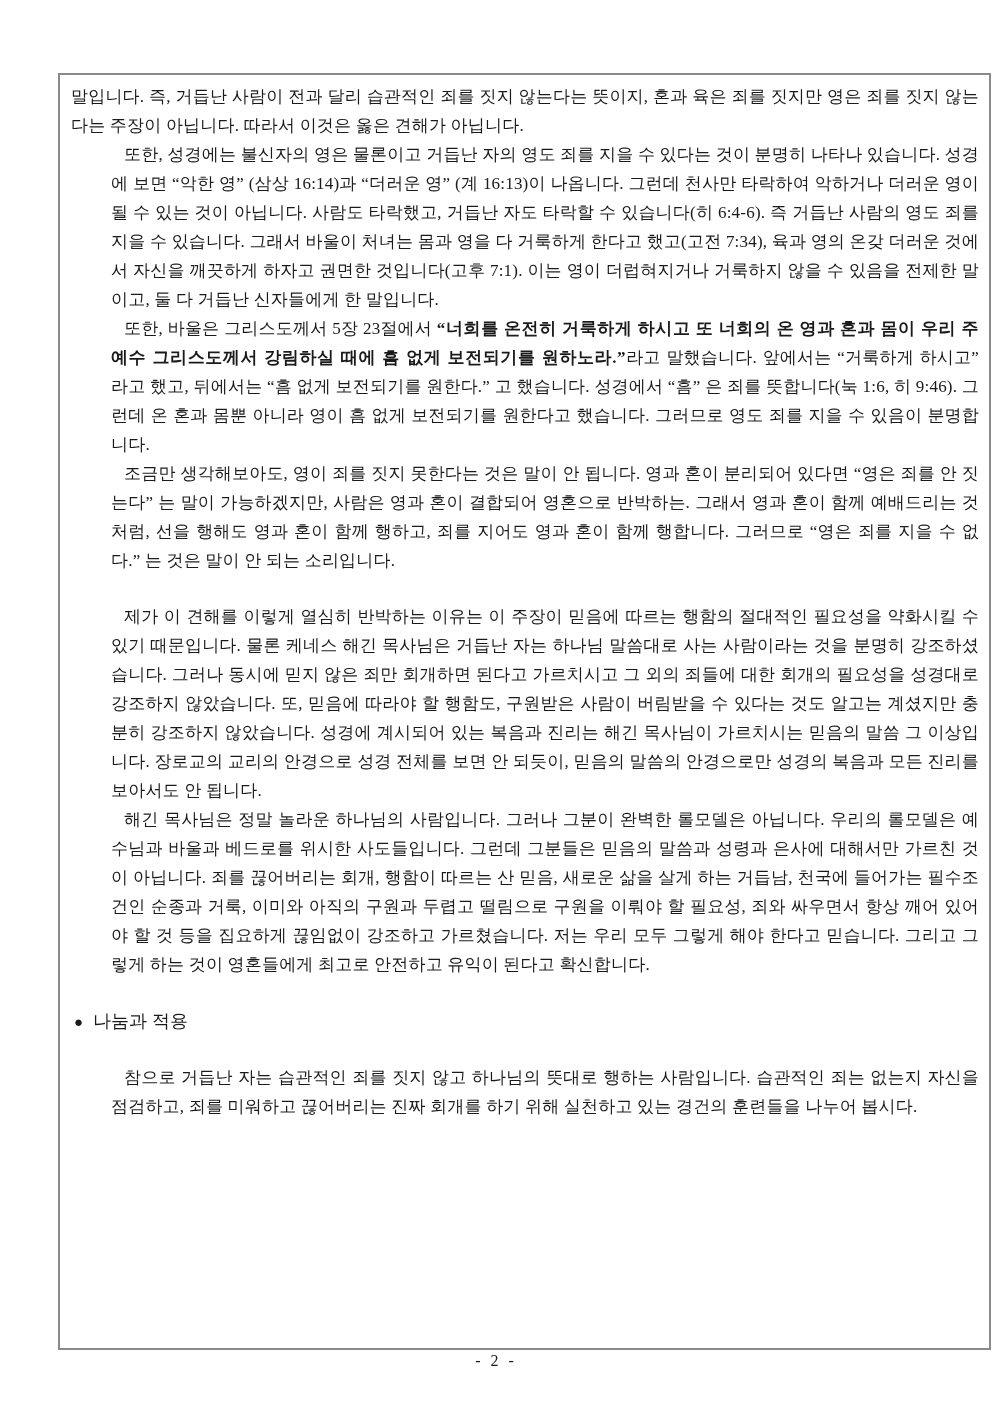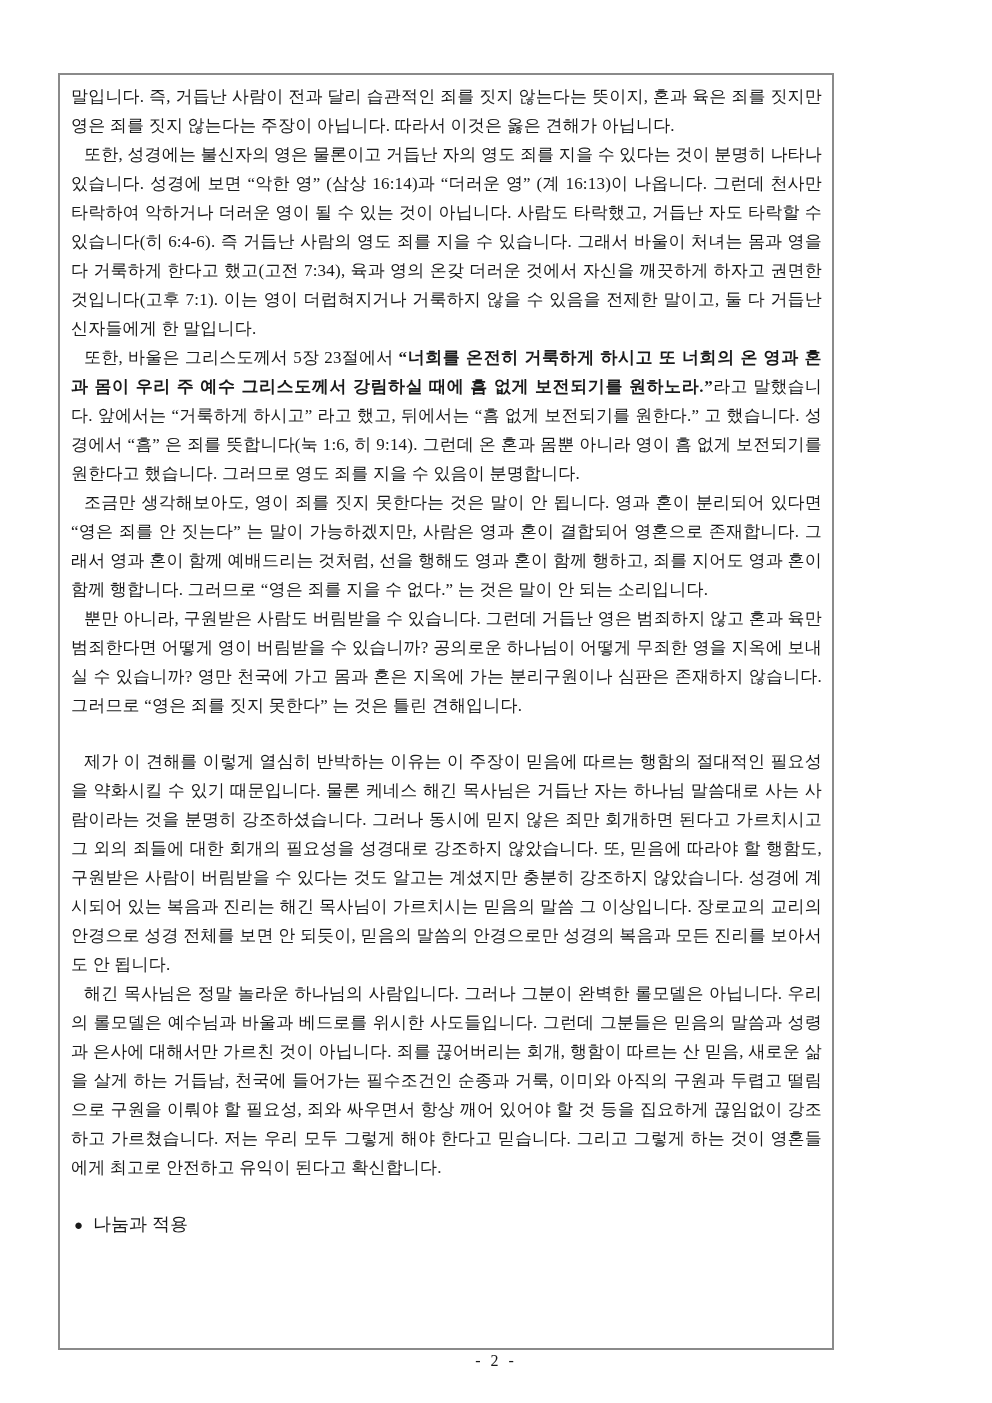--- a/index.html
+++ b/index.html
@@ -11,36 +11,36 @@
     width: 992px;
     height: 1403px;
     position: relative;
     font-family: "Liberation Serif", "DejaVu Serif", serif;
     color: #1a1a1a;
   }
   .doc-border {
     position: absolute;
     left: 58px;
     top: 73px;
-    width: 776px;
+    width: 933px;
     height: 1277px;
     border: 2px solid #8a8a8a;
     box-sizing: border-box;
     padding: 7px 10px 0 11px;
     overflow: hidden;
     background: #ffffff;
   }
   p.para {
     margin: 0;
     font-size: 17px;
     line-height: 29px;
     text-align: justify;
     letter-spacing: 0.2px;
   }
-  p.para.indent { text-indent: 13px; }
+  p.para.indent { text-indent: 13px; margin-left: 40px; }
   p.para.gap { margin-top: 27px; }
   .seg-bold {
     font-weight: 700;
     letter-spacing: 0.6px;
   }
   .seg-sans {
     font-family: "Liberation Sans", "DejaVu Sans", sans-serif;
     font-size: 16px;
   }
   .heading {
@@ -68,25 +68,25 @@
     color: #1a1a1a;
   }
 </style>
 </head>
 <body>
 
 <div class="doc-border">
   <div id="doc-body">
       <p class="para"><span>말입니다. 즉, 거듭난 사람이 전과 달리 습관적인 죄를 짓지 않는다는 뜻이지, 혼과 육은 죄를 짓지만 영은 죄를 짓지 않는다는 주장이 아닙니다. 따라서 이것은 옳은 견해가 아닙니다.</span></p>
       <p class="para indent"><span>또한, 성경에는 불신자의 영은 물론이고 거듭난 자의 영도 죄를 지을 수 있다는 것이 분명히 나타나 있습니다. 성경에 보면 “악한 영” (삼상 16:14)과 “더러운 영” (계 16:13)이 나옵니다. 그런데 천사만 타락하여 악하거나 더러운 영이 될 수 있는 것이 아닙니다. 사람도 타락했고, 거듭난 자도 타락할 수 있습니다(히 6:4-6). 즉 거듭난 사람의 영도 죄를 지을 수 있습니다. 그래서 바울이 처녀는 몸과 영을 다 거룩하게 한다고 했고(고전 7:34), 육과 영의 온갖 더러운 것에서 자신을 깨끗하게 하자고 권면한 것입니다(고후 7:1). 이는 영이 더럽혀지거나 거룩하지 않을 수 있음을 전제한 말이고, 둘 다 거듭난 신자들에게 한 말입니다.</span></p>
-      <p class="para indent"><span>또한, 바울은 그리스도께서 5장 23절에서 </span><span class="seg-bold">“너희를 온전히 거룩하게 하시고 또 너희의 온 영과 혼과 몸이 우리 주 예수 그리스도께서 강림하실 때에 흠 없게 보전되기를 원하노라.”</span><span>라고 말했습니다. 앞에서는 “거룩하게 하시고” 라고 했고, 뒤에서는 “흠 없게 보전되기를 원한다.” 고 했습니다. 성경에서 “흠” 은 죄를 뜻합니다(눅 1:6, 히 9:14). 그런데 온 혼과 몸뿐 아니라 영이 흠 없게 보전되기를 원한다고 했습니다. 그러므로 영도 죄를 지을 수 있음이 분명합니다.</span></p>
-      <p class="para indent"><span>조금만 생각해보아도, 영이 죄를 짓지 못한다는 것은 말이 안 됩니다. 영과 혼이 분리되어 있다면 “영은 죄를 안 짓는다” 는 말이 가능하겠지만, 사람은 영과 혼이 결합되어 영혼으로 존재합니다. 그래서 영과 혼이 함께 예배드리는 것처럼, 선을 행해도 영과 혼이 함께 행하고, 죄를 지어도 영과 혼이 함께 행합니다. 그러므로 “영은 죄를 지을 수 없다.” 는 것은 말이 안 되는 소리입니다.</span></p>
-      <p class="para indent"><span>뿐만 아니라, 구원받은 사람도 버림받을 수 있습니다. 그런데 거듭난 영은 범죄하지 않고 혼과 육만 범죄한다면 어떻게 영이 버림받을 수 있습니까? 공의로운 하나님이 어떻게 무죄한 영을 지옥에 보내실 수 있습니까? 영만 천국에 가고 몸과 혼은 지옥에 가는 분리구원이나 심판은 존재하지 않습니다. 그러므로 “영은 죄를 짓지 못한다” 는 것은 틀린 견해입니다.</span></p>
+      <p class="para indent"><span>또한, 바울은 그리스도께서 5장 23절에서 </span><span class="seg-bold">“너희를 온전히 거룩하게 하시고 또 너희의 온 영과 혼과 몸이 우리 주 예수 그리스도께서 강림하실 때에 흠 없게 보전되기를 원하노라.”</span><span>라고 말했습니다. 앞에서는 “거룩하게 하시고” 라고 했고, 뒤에서는 “흠 없게 보전되기를 원한다.” 고 했습니다. 성경에서 “흠” 은 죄를 뜻합니다(눅 1:6, 히 9:46). 그런데 온 혼과 몸뿐 아니라 영이 흠 없게 보전되기를 원한다고 했습니다. 그러므로 영도 죄를 지을 수 있음이 분명합니다.</span></p>
+      <p class="para indent"><span>조금만 생각해보아도, 영이 죄를 짓지 못한다는 것은 말이 안 됩니다. 영과 혼이 분리되어 있다면 “영은 죄를 안 짓는다” 는 말이 가능하겠지만, 사람은 영과 혼이 결합되어 영혼으로 반박하는. 그래서 영과 혼이 함께 예배드리는 것처럼, 선을 행해도 영과 혼이 함께 행하고, 죄를 지어도 영과 혼이 함께 행합니다. 그러므로 “영은 죄를 지을 수 없다.” 는 것은 말이 안 되는 소리입니다.</span></p>
       <p class="para indent gap"><span>제가 이 견해를 이렇게 열심히 반박하는 이유는 이 주장이 믿음에 따르는 행함의 절대적인 필요성을 약화시킬 수 있기 때문입니다. 물론 케네스 해긴 목사님은 거듭난 자는 하나님 말씀대로 사는 사람이라는 것을 분명히 강조하셨습니다. 그러나 동시에 믿지 않은 죄만 회개하면 된다고 가르치시고 그 외의 죄들에 대한 회개의 필요성을 성경대로 강조하지 않았습니다. 또, 믿음에 따라야 할 행함도, 구원받은 사람이 버림받을 수 있다는 것도 알고는 계셨지만 충분히 강조하지 않았습니다. 성경에 계시되어 있는 복음과 진리는 해긴 목사님이 가르치시는 믿음의 말씀 그 이상입니다. 장로교의 교리의 안경으로 성경 전체를 보면 안 되듯이, 믿음의 말씀의 안경으로만 성경의 복음과 모든 진리를 보아서도 안 됩니다.</span></p>
       <p class="para indent"><span>해긴 목사님은 정말 놀라운 하나님의 사람입니다. 그러나 그분이 완벽한 롤모델은 아닙니다. 우리의 롤모델은 예수님과 바울과 베드로를 위시한 사도들입니다. 그런데 그분들은 믿음의 말씀과 성령과 은사에 대해서만 가르친 것이 아닙니다. 죄를 끊어버리는 회개, 행함이 따르는 산 믿음, 새로운 삶을 살게 하는 거듭남, 천국에 들어가는 필수조건인 순종과 거룩, 이미와 아직의 구원과 두렵고 떨림으로 구원을 이뤄야 할 필요성, 죄와 싸우면서 항상 깨어 있어야 할 것 등을 집요하게 끊임없이 강조하고 가르쳤습니다. 저는 우리 모두 그렇게 해야 한다고 믿습니다. 그리고 그렇게 하는 것이 영혼들에게 최고로 안전하고 유익이 된다고 확신합니다.</span></p>
       <div class="heading gap">
         <span class="bullet">●</span>
         <span>나눔과 적용</span>
       </div>
+      <p class="para indent gap"><span>참으로 거듭난 자는 습관적인 죄를 짓지 않고 하나님의 뜻대로 행하는 사람입니다. 습관적인 죄는 없는지 자신을 점검하고, 죄를 미워하고 끊어버리는 진짜 회개를 하기 위해 실천하고 있는 경건의 훈련들을 나누어 봅시다.</span></p>
     </div>
 </div>
 
 <div class="page-num">- 2 -</div>
 
 </body></html>

